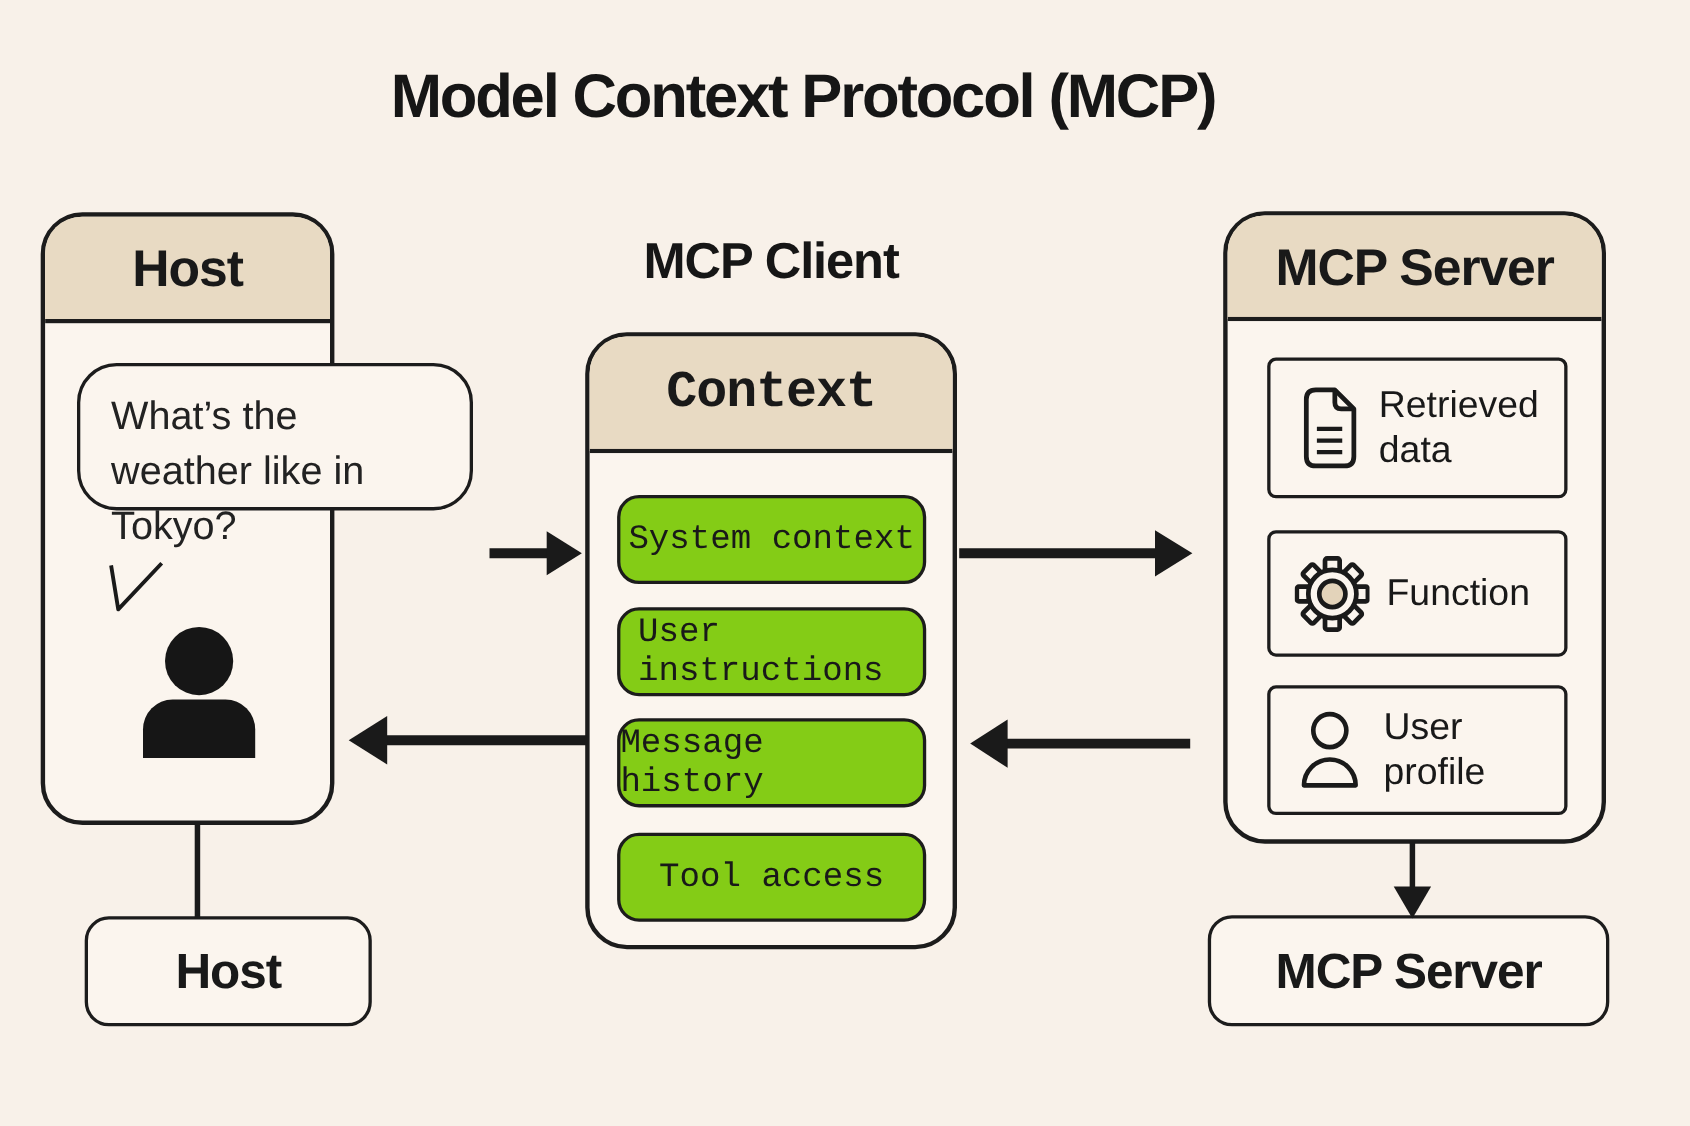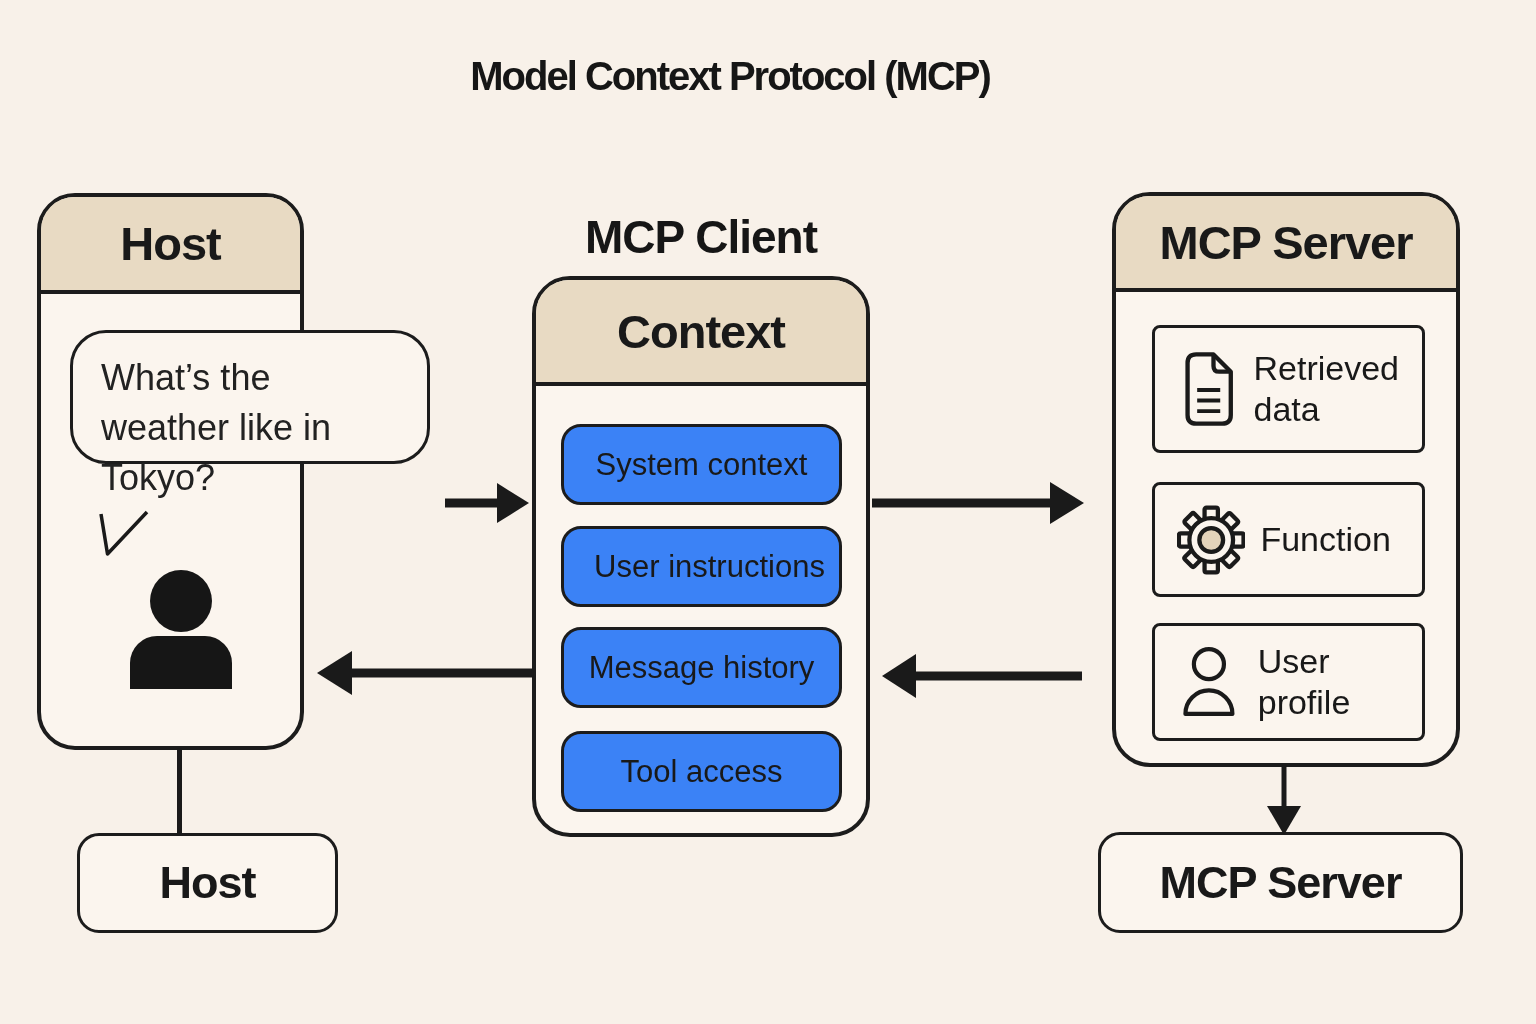--- a/index.html
+++ b/index.html
@@ -8,21 +8,21 @@
     background: #f8f1e9;
     font-family: "Liberation Sans", sans-serif;
     color: #191919;
     overflow: hidden;
   }
   .stage { position: relative; width: 1536px; height: 1024px; }
 
   .page-title {
     position: absolute; left: 0; top: 54px; width: 1460px;
     text-align: center;
-    font-size: 40px; font-weight: bold; letter-spacing: -2px;
+    font-size: 56px; font-weight: bold; letter-spacing: -2px;
     color: #161616;
   }
 
   .panel {
     position: absolute;
     background: #fbf5ee;
     border: 4px solid #1c1c1c;
     border-radius: 38px;
   }
   .panel-header {
@@ -31,21 +31,21 @@
     border-bottom: 4px solid #1c1c1c;
     border-radius: 33px 33px 0 0;
     display: flex; align-items: center; justify-content: center;
     font-size: 47px; font-weight: bold; letter-spacing: -1px;
     color: #191919;
   }
 
   .host-panel   { left: 37px;   top: 193px; width: 267px; height: 557px; }
   .host-panel .panel-header { height: 97px; }
 
-  .context-panel { left: 532px; top: 276px; width: 338px; height: 561px; }
+  .context-panel { left: 532px; top: 302px; width: 338px; height: 561px; font-family: Liberation Mono, monospace; }
   .context-panel .panel-header { height: 106px; }
 
   .server-panel { left: 1112px; top: 192px; width: 348px; height: 575px; }
   .server-panel .panel-header { height: 96px; }
 
   .column-label {
     position: absolute; left: 532px; top: 210px; width: 338px;
     text-align: center;
     font-size: 46px; font-weight: bold; letter-spacing: -1px;
     color: #161616;
@@ -62,21 +62,21 @@
   }
   .speech-bubble .line { display: block; white-space: nowrap; }
 
   .person-icon-wrap {
     position: absolute; left: 126px; top: 568px; width: 110px; height: 122px;
     z-index: 2;
   }
 
   .client-item {
     position: absolute; left: 25px; width: 281px; height: 81px;
-    background: #3b82f6;
+    background: #84cc16;
     border: 3.5px solid #1c1c1c;
     border-radius: 20px;
     display: flex; align-items: center; justify-content: center;
     font-size: 31px; color: #191919;
   }
   .client-item.i0 { top: 144px; }
   .client-item.i1 { top: 246px; padding-left: 16px; }
   .client-item.i2 { top: 347px; }
   .client-item.i3 { top: 451px; }
 

